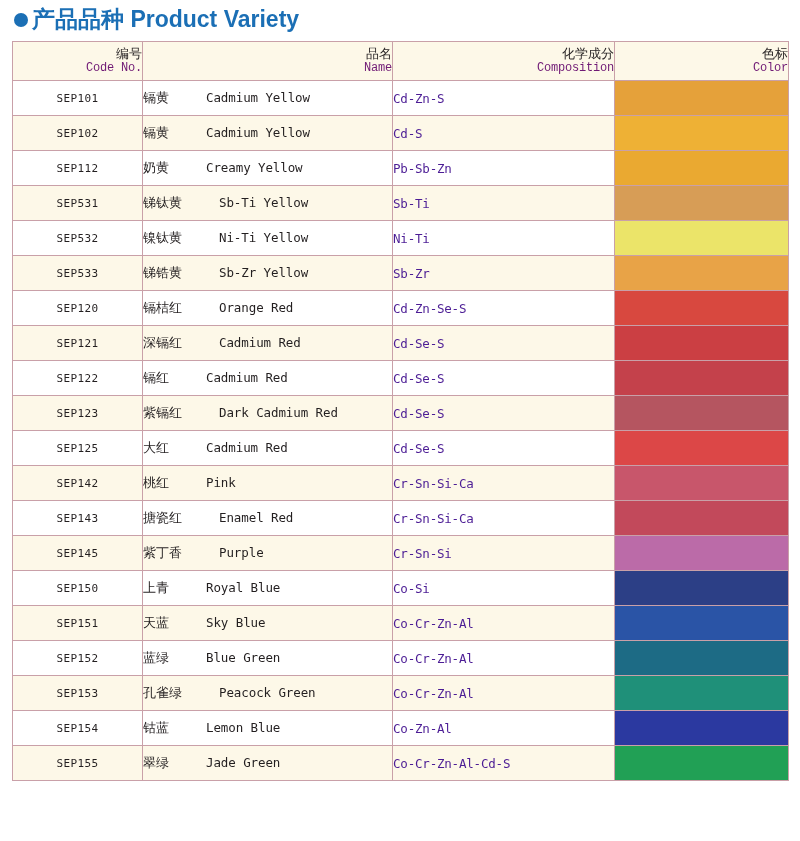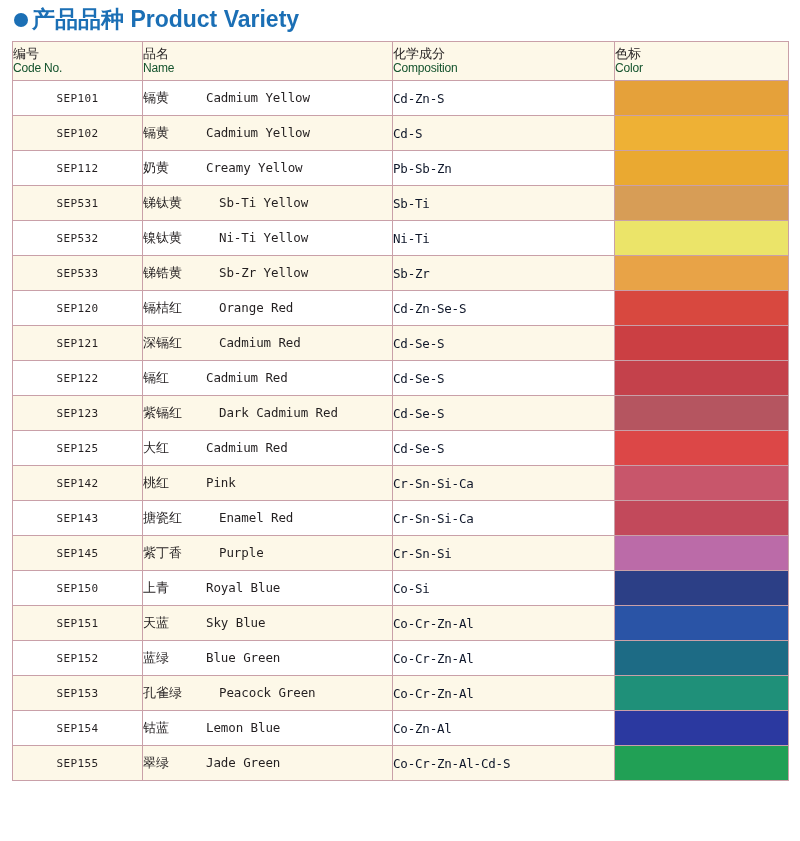--- a/index.html
+++ b/index.html
@@ -50,34 +50,34 @@
   }
   table.variety th, table.variety td {
     border: 1px solid #c9a0a8;
     padding: 0;
     vertical-align: middle;
   }
   thead th {
     background: #fdf8e8;
     height: 38px;
     font-weight: normal;
-    text-align: left;
+    text-align: right;
     line-height: 1.15;
   }
   .hdr-cn {
     font-size: 13px;
     color: #231f20;
     display: block;
     font-family: "Liberation Sans", sans-serif;
   }
   .hdr-en {
     font-size: 12px;
-    color: #14532d;
+    color: #701a75;
     display: block;
-    font-family: Liberation Sans, sans-serif;
+    font-family: Liberation Mono, monospace;
     letter-spacing: -0.2px;
   }
   col.c-code  { width: 130px; }
   col.c-name  { width: 250px; }
   col.c-comp  { width: 222px; }
   col.c-color { width: 174px; }
 
   tbody tr { height: 34px; }
   tbody tr.odd  td.txt { background: #ffffff; }
   tbody tr.even td.txt { background: #fdf8e8; }
@@ -98,21 +98,21 @@
   td.name .en {
     font-family: "DejaVu Sans Mono", monospace;
     font-size: 12.5px;
     letter-spacing: -0.1px;
     margin-left: 37px;
   }
   td.comp {
     padding-left: 10px;
     font-size: 12.5px;
     font-family: "DejaVu Sans Mono", monospace;
-    color: #0f172a;
+    color: #4c1d95;
     letter-spacing: -0.2px;
   }
   td.swatch { padding: 0; }
   .swatch-fill {
     width: 100%;
     height: 34px;
     display: block;
   }
 </style>
 </head>

